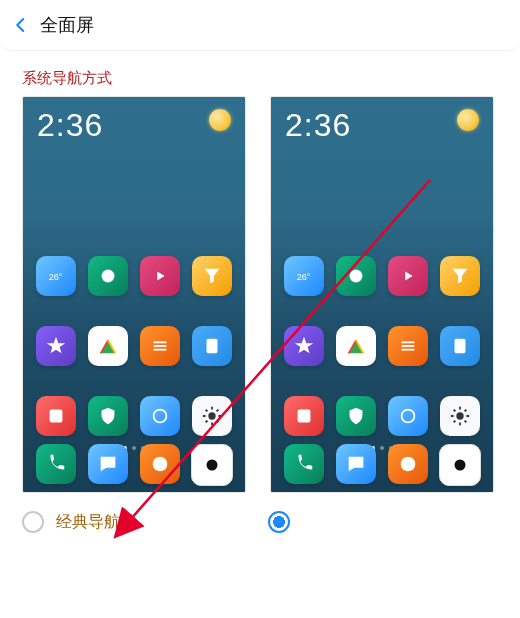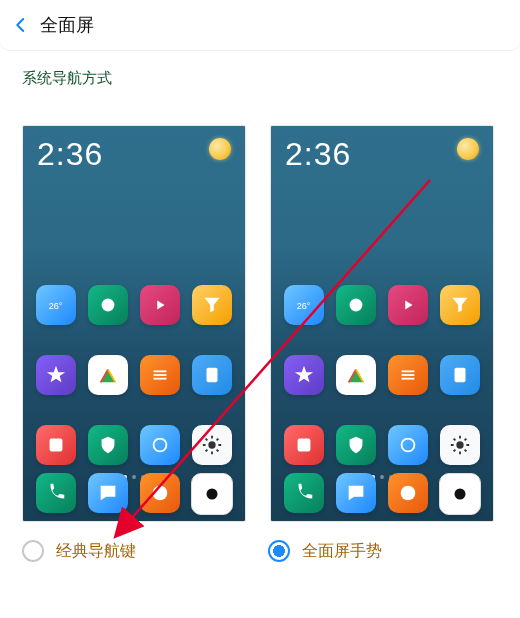--- a/index.html
+++ b/index.html
@@ -1,22 +1,22 @@
 <!DOCTYPE html>
 <html><head>
 <meta charset="utf-8">
 <style>
   html,body{margin:0;padding:0;font-family:-apple-system,"Helvetica Neue",Arial,sans-serif;background:#fff;color:#333;}
   .page{width:520px;height:618px;position:relative;overflow:hidden;}
   .header{display:flex;align-items:center;height:50px;border-bottom:1px solid #eee;padding:0 12px;border-radius:10px;}
   .back{color:#0a84ff;margin-right:10px;display:flex;align-items:center;}
   .back svg{width:18px;height:18px;}
   .title{font-size:18px;color:#111;}
-  .section-label{padding:18px 22px 8px;color:#14532d;font-size:15px;}
-  .previews{display:flex;gap:24px;padding:0 22px;margin-top:29px;}
+  .section-label{padding:18px 22px 8px;color:#b91c1c;font-size:15px;}
+  .previews{display:flex;gap:24px;padding:0 22px;}
   .phone{width:222px;height:395px;border:1px solid #e6e6e6;background:linear-gradient(180deg,#2f6f8d 0%,#2c6a87 30%,#1f4e69 60%,#173e55 100%);position:relative;border-radius:2px;}
   .status{display:flex;justify-content:space-between;align-items:flex-start;padding:12px 14px 0;}
   .clock{color:#fff;font-size:32px;font-weight:200;letter-spacing:1px;line-height:1;}
   .sun{width:22px;height:22px;background:radial-gradient(circle at 35% 35%,#ffe9a8,#f7c948 60%,#e6a100 100%);border-radius:50%;box-shadow:0 0 4px rgba(255,220,120,.6);}
   .grid{position:absolute;bottom:54px;left:0;right:0;padding:0 12px;display:grid;grid-template-columns:repeat(4,1fr);grid-template-rows:repeat(3,44px);gap:26px 10px;justify-items:center;align-items:center;}
   .ico{width:40px;height:40px;border-radius:10px;display:flex;align-items:center;justify-content:center;box-shadow:0 2px 4px rgba(0,0,0,.15);}
   .ico svg{width:22px;height:22px;}
   .dots{position:absolute;bottom:42px;left:0;right:0;display:flex;justify-content:center;gap:5px;}
   .dot{width:4px;height:4px;border-radius:50%;background:rgba(255,255,255,.4);}
   .dot.active{background:#fff;}
@@ -266,21 +266,20 @@
 
   </div>
 
   <div class="options">
     <label class="opt">
       <span class="radio unchecked"></span>
       <span class="opt-label">经典导航键</span>
     </label>
     <label class="opt">
       <span class="radio checked"></span>
-      <span class="opt-label">全面屏手势</span>
     </label>
   </div>
 
   <svg class="arrow" style="left:0;top:0;width:520px;height:618px;">
     <defs>
       <marker id="ah" markerWidth="12" markerHeight="12" refX="2" refY="6" orient="auto">
         <path d="M0 0 L12 6 L0 12 z" fill="#e4002b"></path>
       </marker>
     </defs>
     <line x1="430" y1="180" x2="130" y2="520" stroke="#e4002b" stroke-width="2.5" marker-end="url(#ah)"></line>

